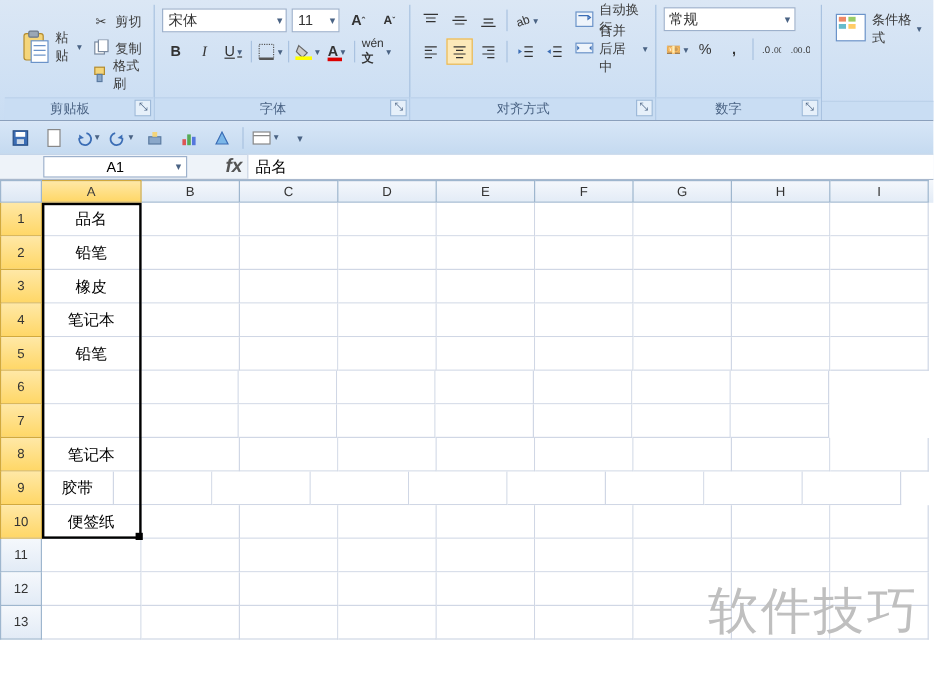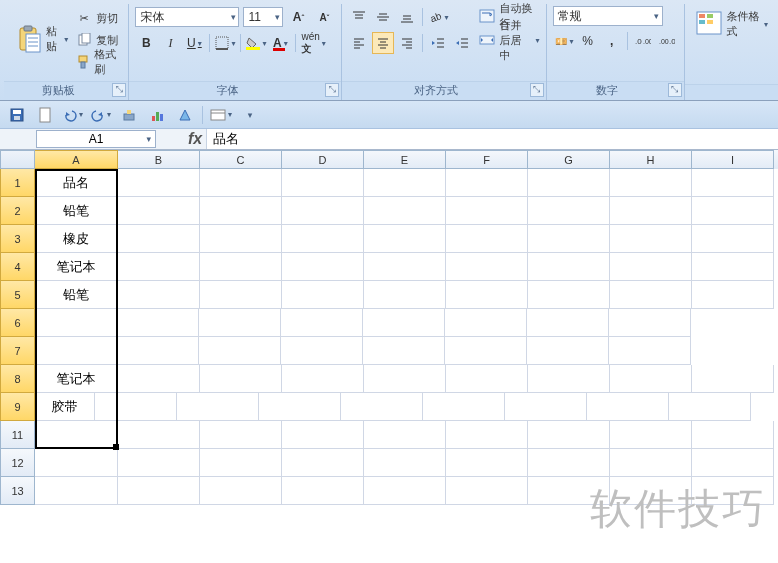--- a/index.html
+++ b/index.html
@@ -476,20 +476,32 @@
         <div class="cell" style="width: 82px;"></div>
         <div class="cell" style="width: 82px;"></div>
         <div class="cell" style="width: 82px;"></div>
         <div class="cell" style="width: 82px;"></div>
         <div class="cell" style="width: 82px;"></div>
         <div class="cell" style="width: 82px;"></div>
         <div class="cell" style="width: 82px;"></div>
         <div class="cell" style="width: 82px;"></div>
       </div>
       <div class="row">
+        <div class="rh sel">10</div>
+        <div class="cell" style="width: 83px;">便签纸</div>
+        <div class="cell" style="width: 82px;"></div>
+        <div class="cell" style="width: 82px;"></div>
+        <div class="cell" style="width: 82px;"></div>
+        <div class="cell" style="width: 82px;"></div>
+        <div class="cell" style="width: 82px;"></div>
+        <div class="cell" style="width: 82px;"></div>
+        <div class="cell" style="width: 82px;"></div>
+        <div class="cell" style="width: 82px;"></div>
+      </div>
+      <div class="row">
         <div class="rh">11</div>
         <div class="cell" style="width: 83px;"></div>
         <div class="cell" style="width: 82px;"></div>
         <div class="cell" style="width: 82px;"></div>
         <div class="cell" style="width: 82px;"></div>
         <div class="cell" style="width: 82px;"></div>
         <div class="cell" style="width: 82px;"></div>
         <div class="cell" style="width: 82px;"></div>
         <div class="cell" style="width: 82px;"></div>
         <div class="cell" style="width: 82px;"></div>

